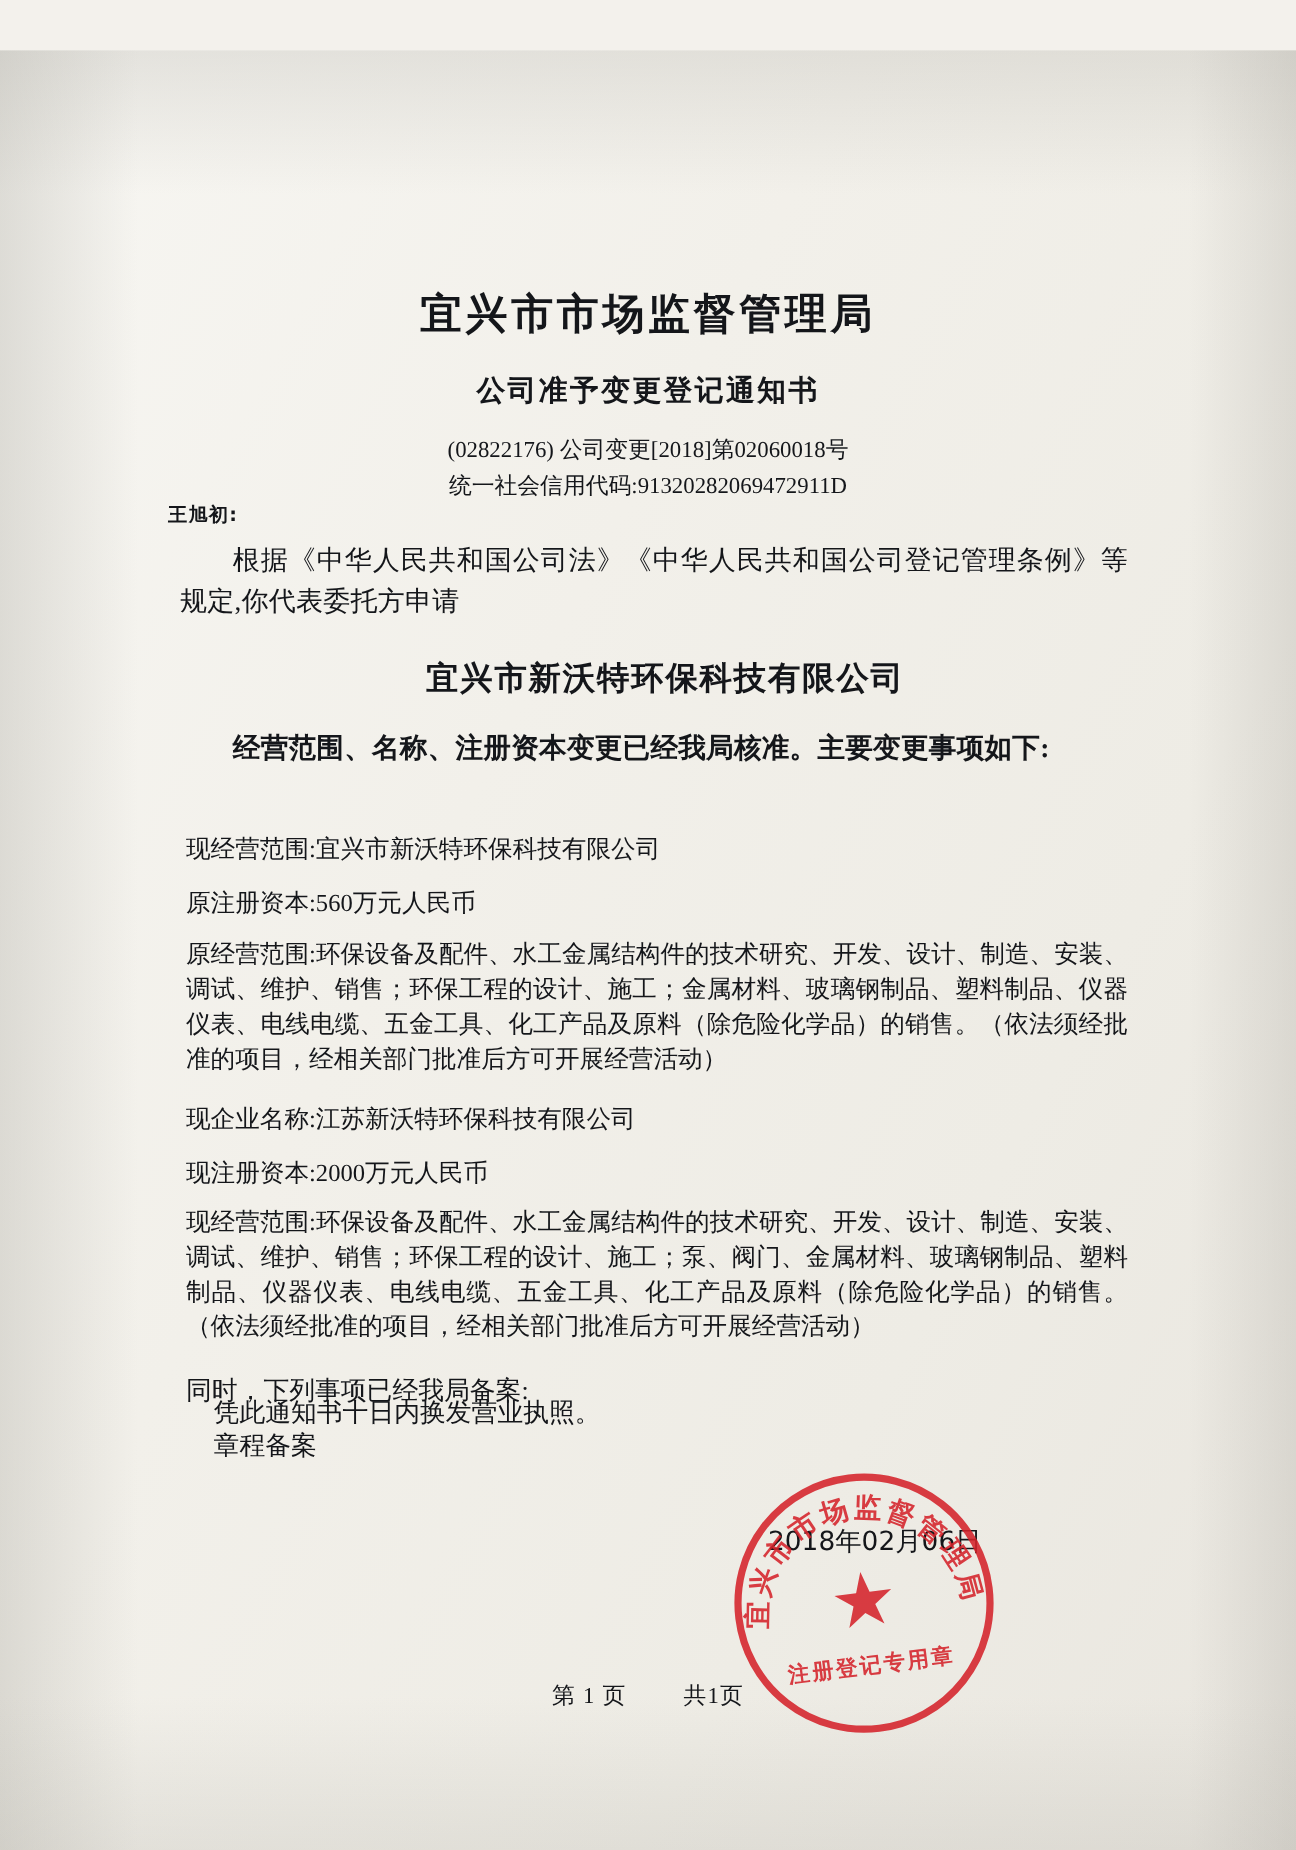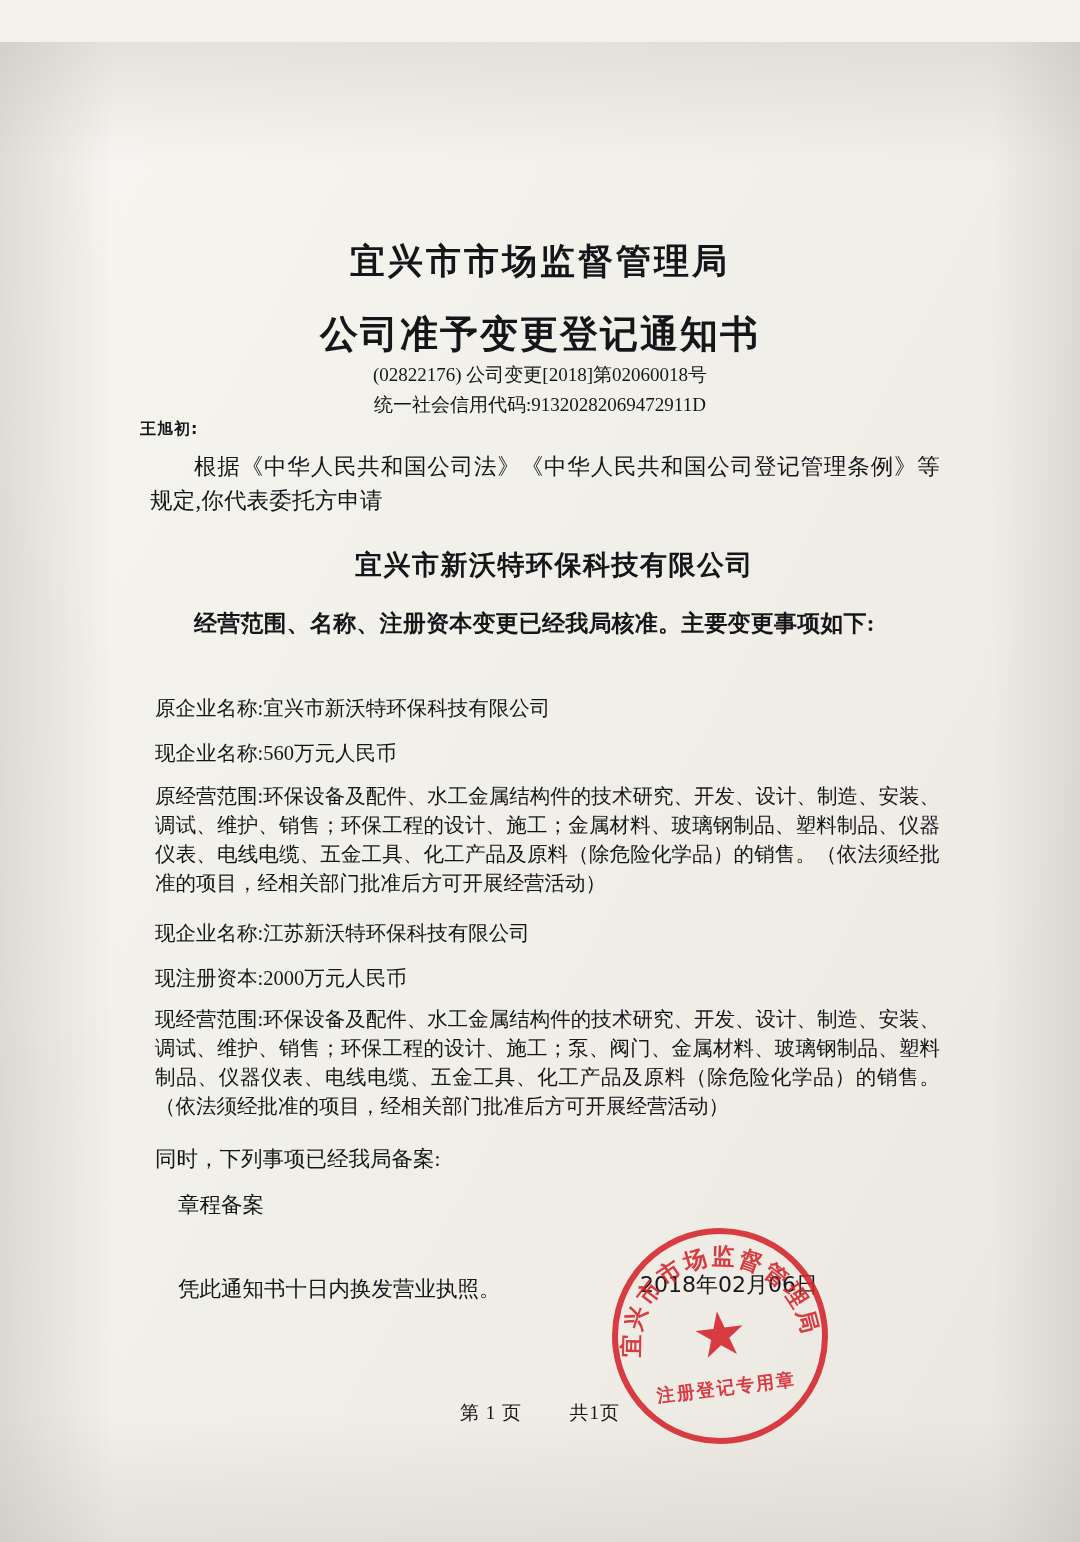--- a/index.html
+++ b/index.html
@@ -66,21 +66,21 @@
     font-size: 35px;
     font-weight: bold;
     letter-spacing: 3px;
     font-family: "DejaVu Sans", "Liberation Sans", sans-serif;
   }
   .doc-title-2 {
     position: absolute;
     left: 0; top: 267px;
     width: 1080px;
     text-align: center;
-    font-size: 38px;
+    font-size: 24px;
     font-weight: bold;
     letter-spacing: 2px;
     font-family: "DejaVu Sans", "Liberation Sans", sans-serif;
   }
   .doc-number {
     position: absolute;
     left: 0; top: 320px;
     width: 1080px;
     text-align: center;
     font-size: 19px;
@@ -139,21 +139,21 @@
     text-align: justify;
   }
   .field-old-name   { top: 652px; }
   .field-old-cap    { top: 697px; }
   .field-old-scope  { top: 740px; }
   .field-new-name   { top: 877px; }
   .field-new-cap    { top: 922px; }
   .field-new-scope  { top: 963px; }
   .para-record      { position: absolute; left: 155px; top: 1102px; width: 785px; font-size: 21.5px; }
   .item-record      { position: absolute; left: 178px; top: 1148px; font-size: 21.5px; }
-  .para-notice      { position: absolute; left: 178px; top: 1232px; font-size: 21.5px; }
+  .para-notice      { position: absolute; left: 178px; top: 1120px; font-size: 21.5px; }
 
   .issue-date {
     position: absolute;
     left: 640px; top: 1228px;
     font-size: 22px;
     font-family: "DejaVu Sans", "Liberation Sans", sans-serif;
   }
 
   .page-footer {
     position: absolute;
@@ -234,22 +234,22 @@
     <div class="doc-credit-code">统一社会信用代码:91320282069472911D</div>
 
     <div class="recipient">王旭初:</div>
 
     <div class="para para-legal">根据《中华人民共和国公司法》《中华人民共和国公司登记管理条例》等规定,你代表委托方申请</div>
 
     <div class="company-name">宜兴市新沃特环保科技有限公司</div>
 
     <div class="para para-approval">经营范围、名称、注册资本变更已经我局核准。主要变更事项如下:</div>
 
-    <div class="field field-old-name">原企业名称:宜兴市新沃特环保科技有限公司</div>
-    <div class="field field-old-cap">现企业名称:560万元人民币</div>
+    <div class="field field-old-name">现经营范围:宜兴市新沃特环保科技有限公司</div>
+    <div class="field field-old-cap">原注册资本:560万元人民币</div>
     <div class="field field-new-name">现企业名称:江苏新沃特环保科技有限公司</div>
 
     <div class="field field-old-scope">原经营范围:环保设备及配件、水工金属结构件的技术研究、开发、设计、制造、安装、调试、维护、销售；环保工程的设计、施工；金属材料、玻璃钢制品、塑料制品、仪器仪表、电线电缆、五金工具、化工产品及原料（除危险化学品）的销售。（依法须经批准的项目，经相关部门批准后方可开展经营活动）</div>
     <div class="field field-new-cap">现注册资本:2000万元人民币</div>
     <div class="field field-new-scope">现经营范围:环保设备及配件、水工金属结构件的技术研究、开发、设计、制造、安装、调试、维护、销售；环保工程的设计、施工；泵、阀门、金属材料、玻璃钢制品、塑料制品、仪器仪表、电线电缆、五金工具、化工产品及原料（除危险化学品）的销售。（依法须经批准的项目，经相关部门批准后方可开展经营活动）</div>
 
     <div class="para-record">同时，下列事项已经我局备案:</div>
     <div class="item-record">章程备案</div>
     <div class="para-notice">凭此通知书十日内换发营业执照。</div>
 

